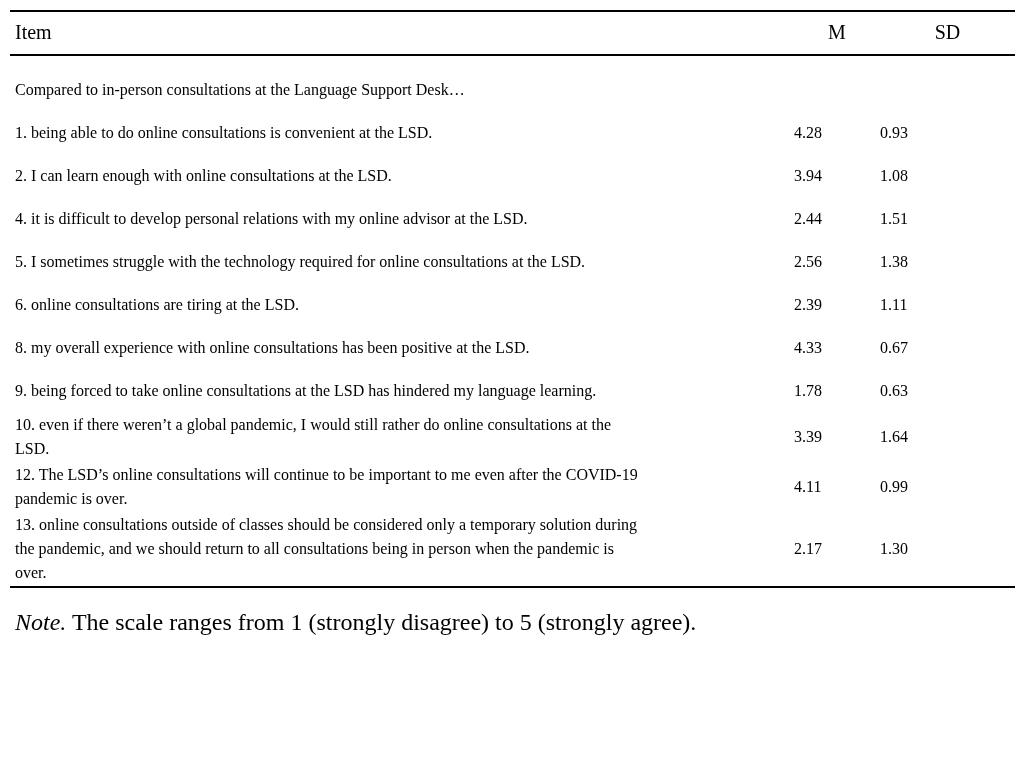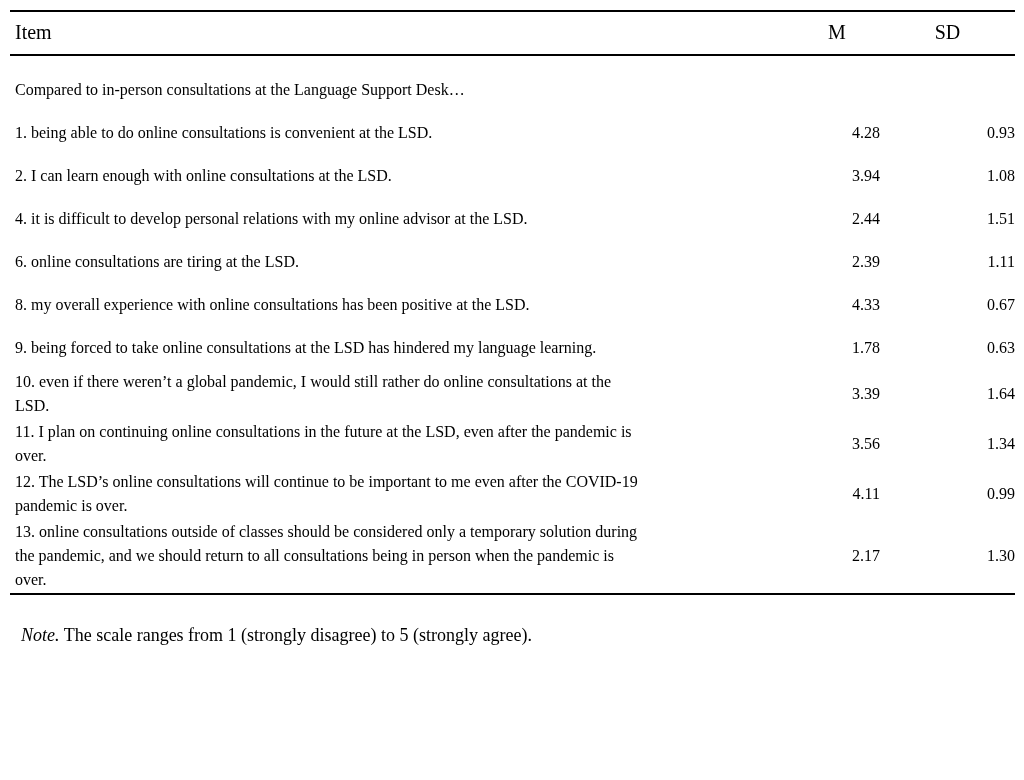--- a/index.html
+++ b/index.html
@@ -55,28 +55,28 @@
   .item-cell {
     padding: 9.5px 8px 9.5px 5px;
     white-space: pre-line;
     text-align: left;
   }
   .item-row.multiline .item-cell {
     padding-top: 1px;
     padding-bottom: 1px;
   }
   .num-cell {
-    text-align: right;
+    text-align: left;
     padding: 0;
   }
 
   .note {
-    margin: 6px;
+    margin: 0;
     padding: 22px 0 0 5px;
-    font-size: 18px;
+    font-size: 24px;
     line-height: 24px;
   }
   .note em {
     font-style: italic;
   }
 </style>
 </head>
 <body>
 
 <div class="page">
@@ -110,20 +110,25 @@
     <td class="num-cell">1.08</td>
   </tr>
 
 
   <tr class="item-row">
     <td class="item-cell">4. it is difficult to develop personal relations with my online advisor at the LSD.</td>
     <td class="num-cell">2.44</td>
     <td class="num-cell">1.51</td>
   </tr>
 
+  <tr class="item-row">
+    <td class="item-cell">5. I sometimes struggle with the technology required for online consultations at the LSD.</td>
+    <td class="num-cell">2.56</td>
+    <td class="num-cell">1.38</td>
+  </tr>
 
   <tr class="item-row">
     <td class="item-cell">6. online consultations are tiring at the LSD.</td>
     <td class="num-cell">2.39</td>
     <td class="num-cell">1.11</td>
   </tr>
 
 
   <tr class="item-row">
     <td class="item-cell">8. my overall experience with online consultations has been positive at the LSD.</td>
@@ -137,26 +142,20 @@
     <td class="num-cell">0.63</td>
   </tr>
 
   <tr class="item-row multiline">
     <td class="item-cell">10. even if there weren’t a global pandemic, I would still rather do online consultations at the
 LSD.</td>
     <td class="num-cell">3.39</td>
     <td class="num-cell">1.64</td>
   </tr>
 
-  <tr class="item-row multiline">
-    <td class="item-cell">11. I plan on continuing online consultations in the future at the LSD, even after the pandemic is
-over.</td>
-    <td class="num-cell">3.56</td>
-    <td class="num-cell">1.34</td>
-  </tr>
 
   <tr class="item-row multiline">
     <td class="item-cell">12. The LSD’s online consultations will continue to be important to me even after the COVID-19
 pandemic is over.</td>
     <td class="num-cell">4.11</td>
     <td class="num-cell">0.99</td>
   </tr>
 
   <tr class="item-row multiline">
     <td class="item-cell">13. online consultations outside of classes should be considered only a temporary solution during

